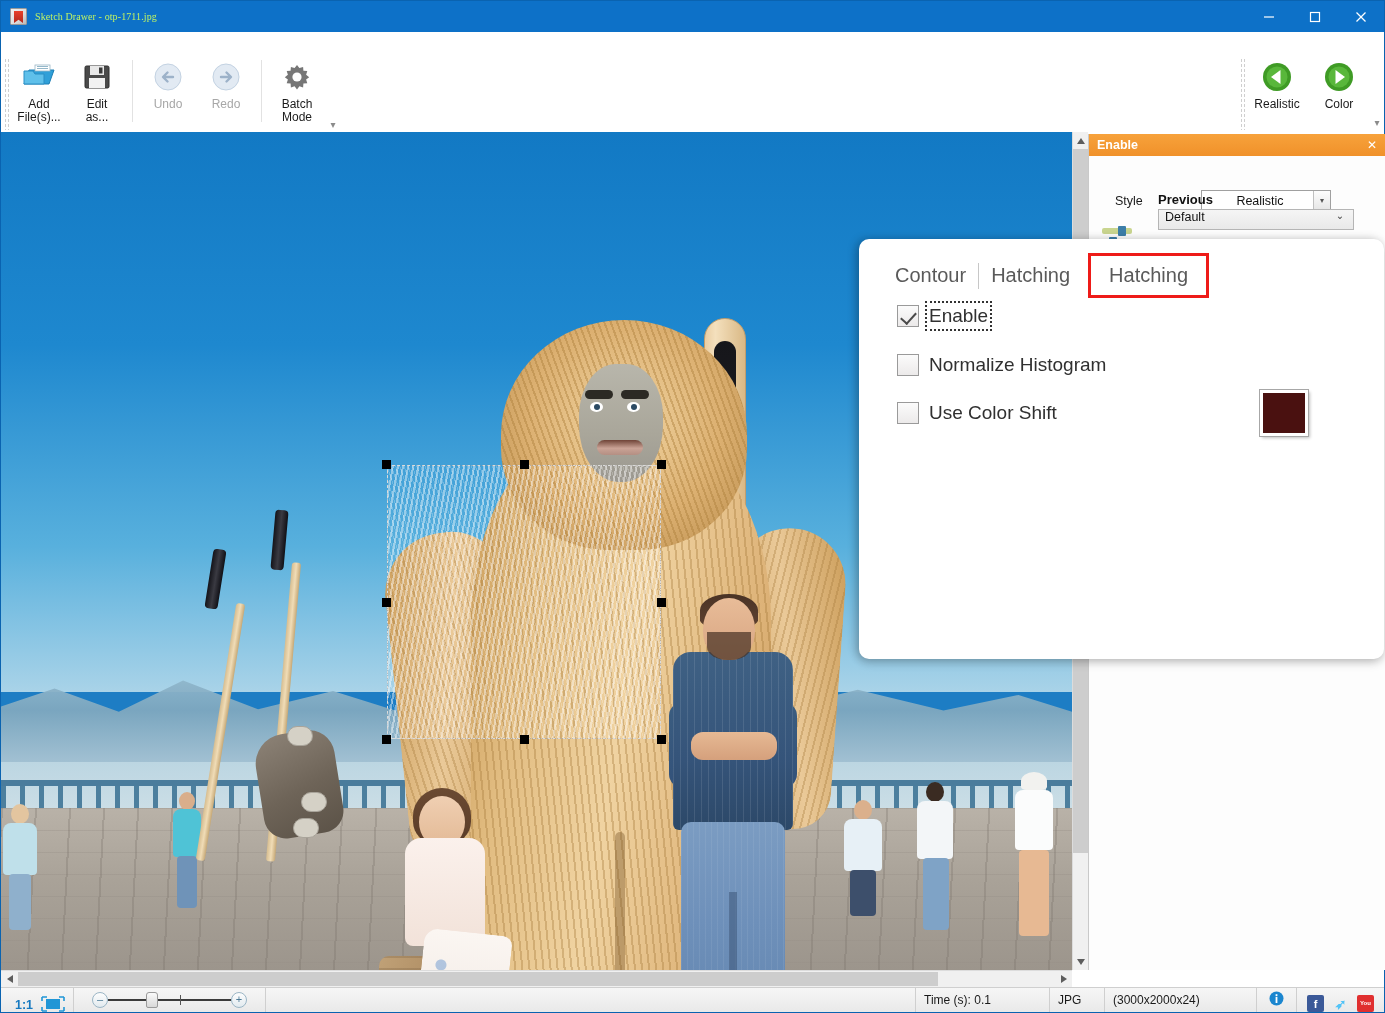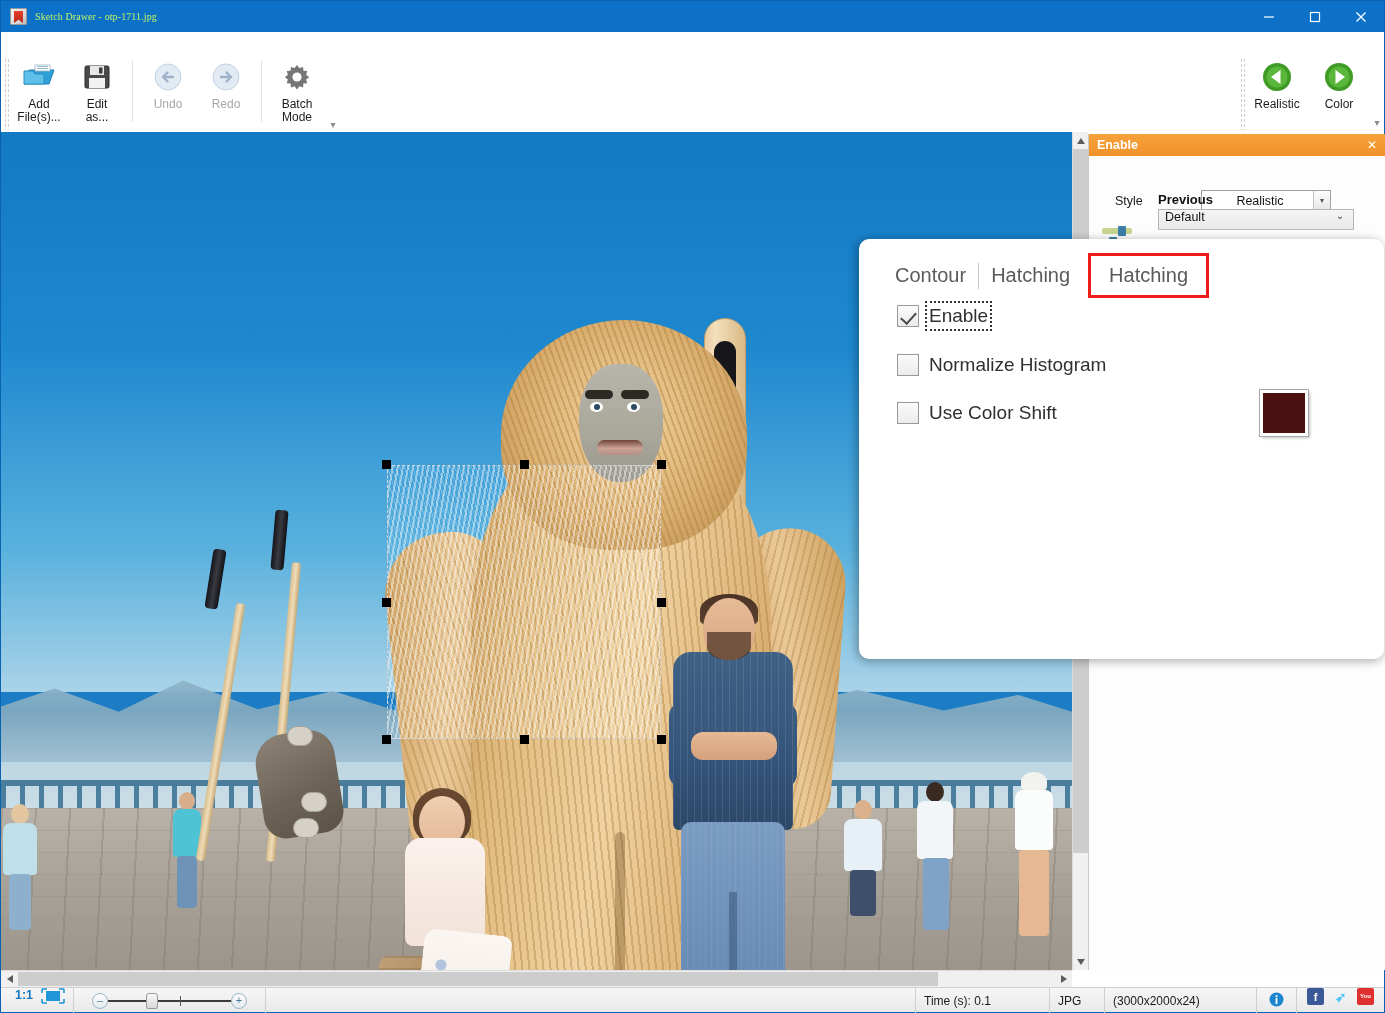--- a/index.html
+++ b/index.html
@@ -381,21 +381,21 @@
   .color-swatch {
     position:absolute; left:1259px; top:389px; width:48px; height:46px;
     background:#4a1110; border:3px solid #ffffff;
     box-shadow: 0 0 0 1px #a7a7a7, 2px 2px 3px rgba(0,0,0,.25);
   }
 
   
   .statusbar {
     position:absolute; left:0; top:986px; width:1383px; height:25px;
     background: linear-gradient(180deg,#f6f6f6,#e9e9e9);
-    border-top:1px solid #cfcfcf; display:flex; align-items:flex-start;
+    border-top:1px solid #cfcfcf; display:flex; align-items:flex-end;
   }
   .sb-cell {
     height:25px; display:flex; align-items:center; padding: 0 8px;
     font-size:12px; color:#1a1a1a; border-right:1px solid #cfcfcf;
   }
   .sb-ratio { color:#1679c0; font-weight:bold; font-size:12.5px; padding-left:14px; }
   .fit-ico { width:24px; height:16px; position:relative; margin: 0 8px; }
   .zoom-slider { display:flex; align-items:center; padding: 0 10px; }
   .zs-btn { width:16px; height:16px; border:1px solid #9bb6c6; border-radius:50%;
     background: linear-gradient(180deg,#fdfdfd,#e2eaef); color:#4c7b97; font-size:11px;

